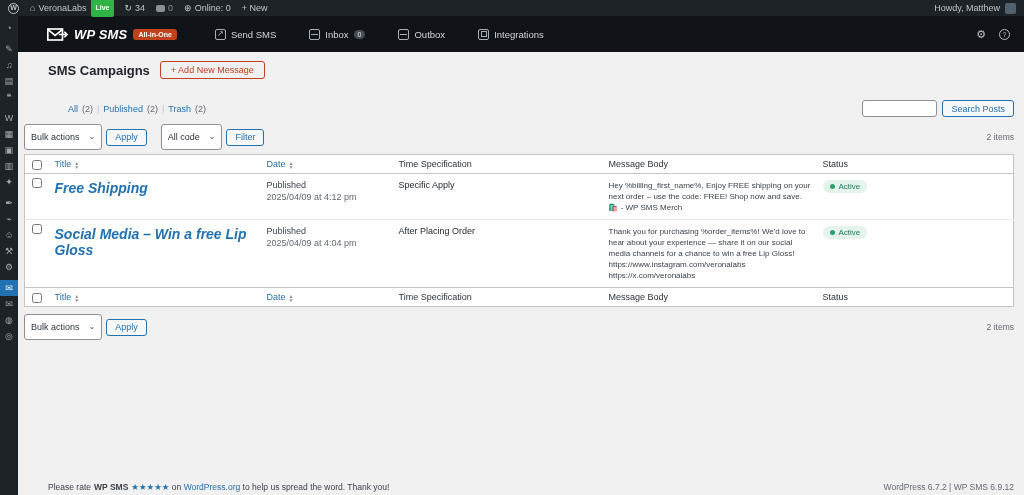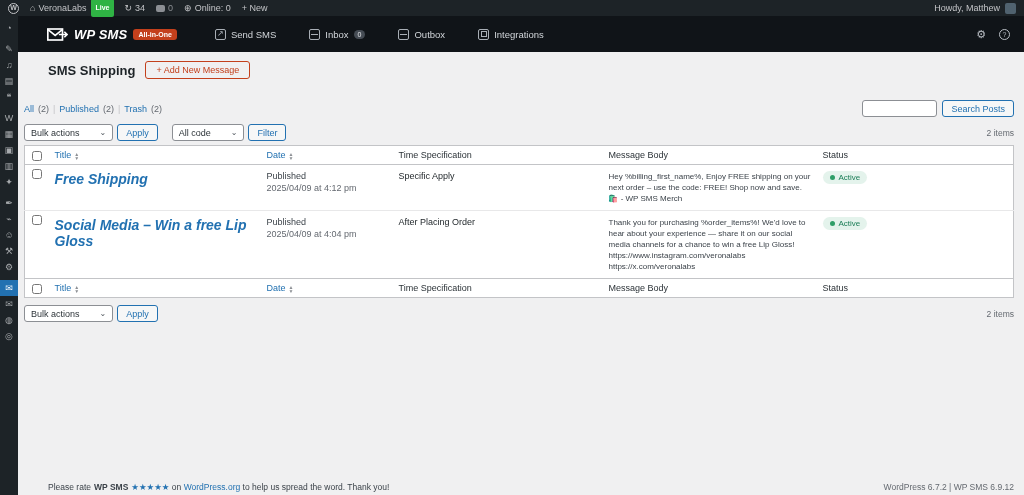--- a/index.html
+++ b/index.html
@@ -66,33 +66,33 @@
     display: inline-flex; align-items: center; justify-content: center; font-size: 7px; cursor: pointer; }
 
   
   #content { position: absolute; top: 52px; left: 18px; right: 0; bottom: 17px; }
   .titlebar { display: flex; align-items: center; gap: 10px; padding: 9px 0 0 30px; }
   h1 { font-size: 13px; font-weight: bold; color: #1d2327; }
   .add-new { background: transparent; border: 1px solid #c3401c; color: #c3401c;
     font-size: 9px; padding: 3px 10px; border-radius: 3px; font-family: inherit; cursor: pointer; }
 
   .views-row { display: flex; align-items: center; margin: 21px 10px 0 6px; }
-  .views { font-size: 9px; color: #646970; display: inline-flex; gap: 4px; align-items: center; }
+  .views { font-size: 9px; color: #646970; display: inline-flex; gap: 4px; align-items: center; margin-left: 44px; }
   .views a { color: #2271b1; text-decoration: none; }
   .views .count { color: #646970; }
   .views .sep { color: #c3c4c7; }
   .searchbox { margin-left: auto; display: inline-flex; gap: 5px; align-items: center; }
   .searchbox input { width: 75px; height: 17px; border: 1px solid #8c8f94; border-radius: 3px;
     background: #fff; font-size: 9px; padding: 0 4px; font-family: inherit; }
   .wpbtn { background: #f6f7f7; border: 1px solid #2271b1; color: #2271b1; font-size: 9px;
     padding: 2px 8px; border-radius: 3px; font-family: inherit; cursor: pointer; height: 17px; }
 
   .tablenav { display: flex; align-items: center; gap: 4px; margin: 7px 10px 0 6px; }
   .fselect { background: #fff; border: 1px solid #8c8f94; border-radius: 3px; font-size: 9px;
-    color: #2c3338; padding: 2px 6px; height: 17px; display: inline-flex; align-items: center; gap: 20px; cursor: pointer; }
+    color: #2c3338; padding: 2px 6px; height: 26px; display: inline-flex; align-items: center; gap: 9px; cursor: pointer; }
   .chev { color: #50575e; font-size: 8px; line-height: 6px; }
   .gap8 { width: 6px; }
   .items-count { margin-left: auto; font-size: 8.5px; color: #646970; }
 
   table { border-collapse: collapse; background: #fff; border: 1px solid #c3c4c7;
     margin: 4px 10px 0 6px; width: calc(100% - 16px); table-layout: fixed; font-size: 9px; }
   col.c-cb { width: 24px; } col.c-title { width: 212px; } col.c-date { width: 132px; }
   col.c-time { width: 210px; } col.c-msg { width: 214px; }
   th { font-weight: normal; text-align: left; padding: 4px 6px; color: #2c3338; }
   thead th { border-bottom: 1px solid #c3c4c7; }
@@ -239,21 +239,21 @@
     </span>
   </nav>
   <span class="hright">
     <span class="gear">⚙</span>
     <span class="help">?</span>
   </span>
 </div>
 
 <div id="content">
   <div class="titlebar">
-    <h1>SMS Shipping</h1>
+    <h1>SMS Campaigns</h1>
     <button class="add-new">+ Add New Message</button>
   </div>
 
   <div class="views-row">
     <div class="views">
       <a><span>All</span></a>
       <span class="count">(2)</span>
       <span class="sep">|</span>
       <a><span>Published</span></a>
       <span class="count">(2)</span>

